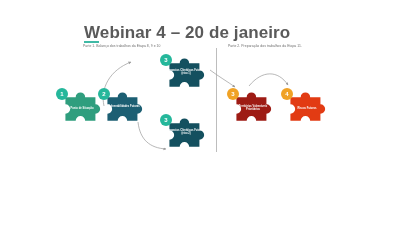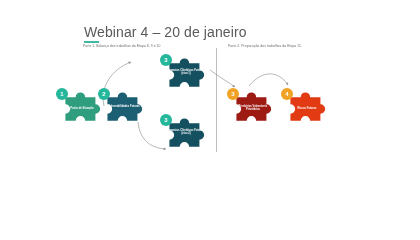--- a/index.html
+++ b/index.html
@@ -20,23 +20,23 @@
     background: #ffffff;
   }
 
   
   #title-block {
     position: absolute;
     left: 84px;
     top: 26px;
   }
   #title-text {
-    font-size: 14px;
+    font-size: 17px;
     color: #5a5a5a;
-    font-weight: 400;
+    font-weight: 700;
     letter-spacing: 0.1px;
     white-space: nowrap;
     line-height: 13px;
   }
   #title-underline {
     margin-top: 2px;
     width: 15px;
     height: 1.6px;
     background: #3fb9a5;
   }

